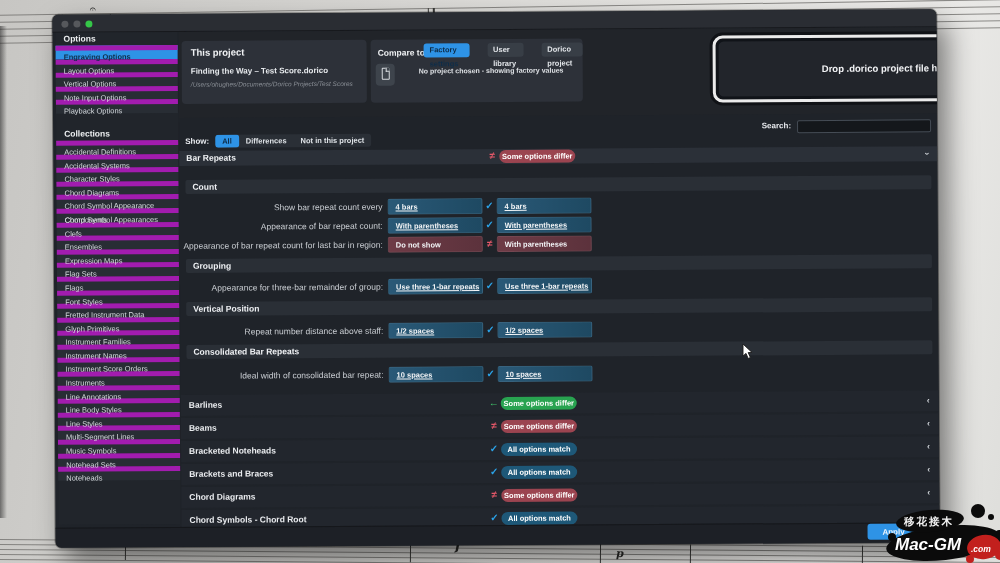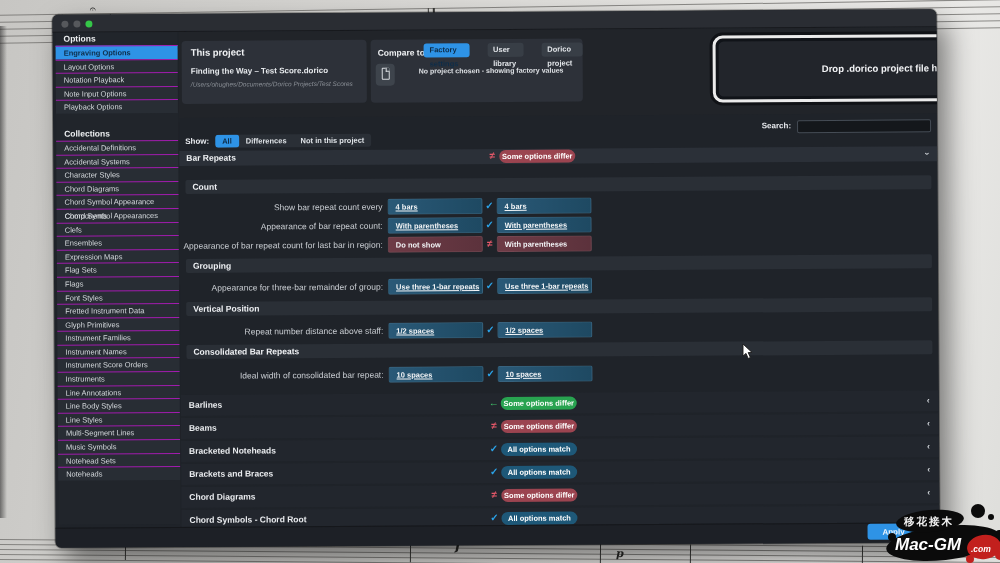--- a/index.html
+++ b/index.html
@@ -28,21 +28,21 @@
   .tl.c { left:9px;  background:#56585c; }
   .tl.m { left:21px; background:#56585c; }
   .tl.z { left:33px; background:#35c748; }
 
   
   .sidebar { position:absolute; left:3px; top:18px; width:122px; height:492px; background:#21252b; }
   .side-h { height:13px; line-height:13px; padding-left:8px; font-size:8.5px; font-weight:bold; color:#eceef0; }
   .side-h.opts { }
   .side-h.colls { margin-top:14px; }
   .side-item { height:13.6px; line-height:13.6px; padding-left:8px; font-size:7.5px; color:#d4d8dc;
-    background:#282d34; border-top:1px solid #a21caf; cursor:default; }
+    background:#282d34; border-top:5px solid #a21caf; cursor:default; }
   .side-item.sel { background:#2e93e6; color:#0e2d49; font-weight:bold; }
 
   
   .main { position:absolute; left:126px; top:18px; width:758px; height:515px; background:#1f2329; }
   .band { position:absolute; left:0; top:0; width:758px; height:86px; background:#212429; }
 
   .panel { position:absolute; background:#2d3139; border-radius:4px; }
   .p-this { left:3px; top:9px; width:185px; height:63px; }
   .p-this .pt { position:absolute; left:9px; top:6px;  font-size:9.5px; font-weight:bold; color:#f0f2f4; }
   .p-this .fn { position:absolute; left:9px; top:26px; font-size:8px; font-weight:bold; color:#e6e9ec; }
@@ -161,21 +161,21 @@
     <div class="titlebar">
       <span class="tl c"></span>
       <span class="tl m"></span>
       <span class="tl z"></span>
     </div>
 
     <div class="sidebar">
       <div class="side-h opts">Options</div>
       <div class="side-item sel">Engraving Options</div>
       <div class="side-item">Layout Options</div>
-      <div class="side-item">Notation Playback</div>
+      <div class="side-item">Vertical Options</div>
       <div class="side-item">Note Input Options</div>
       <div class="side-item">Playback Options</div>
       <div class="side-h colls">Collections</div>
       <div class="side-item">Accidental Definitions</div>
       <div class="side-item">Accidental Systems</div>
       <div class="side-item">Character Styles</div>
       <div class="side-item">Chord Diagrams</div>
       <div class="side-item">Chord Symbol Appearance Components</div>
       <div class="side-item">Chord Symbol Appearances</div>
       <div class="side-item">Clefs</div>

